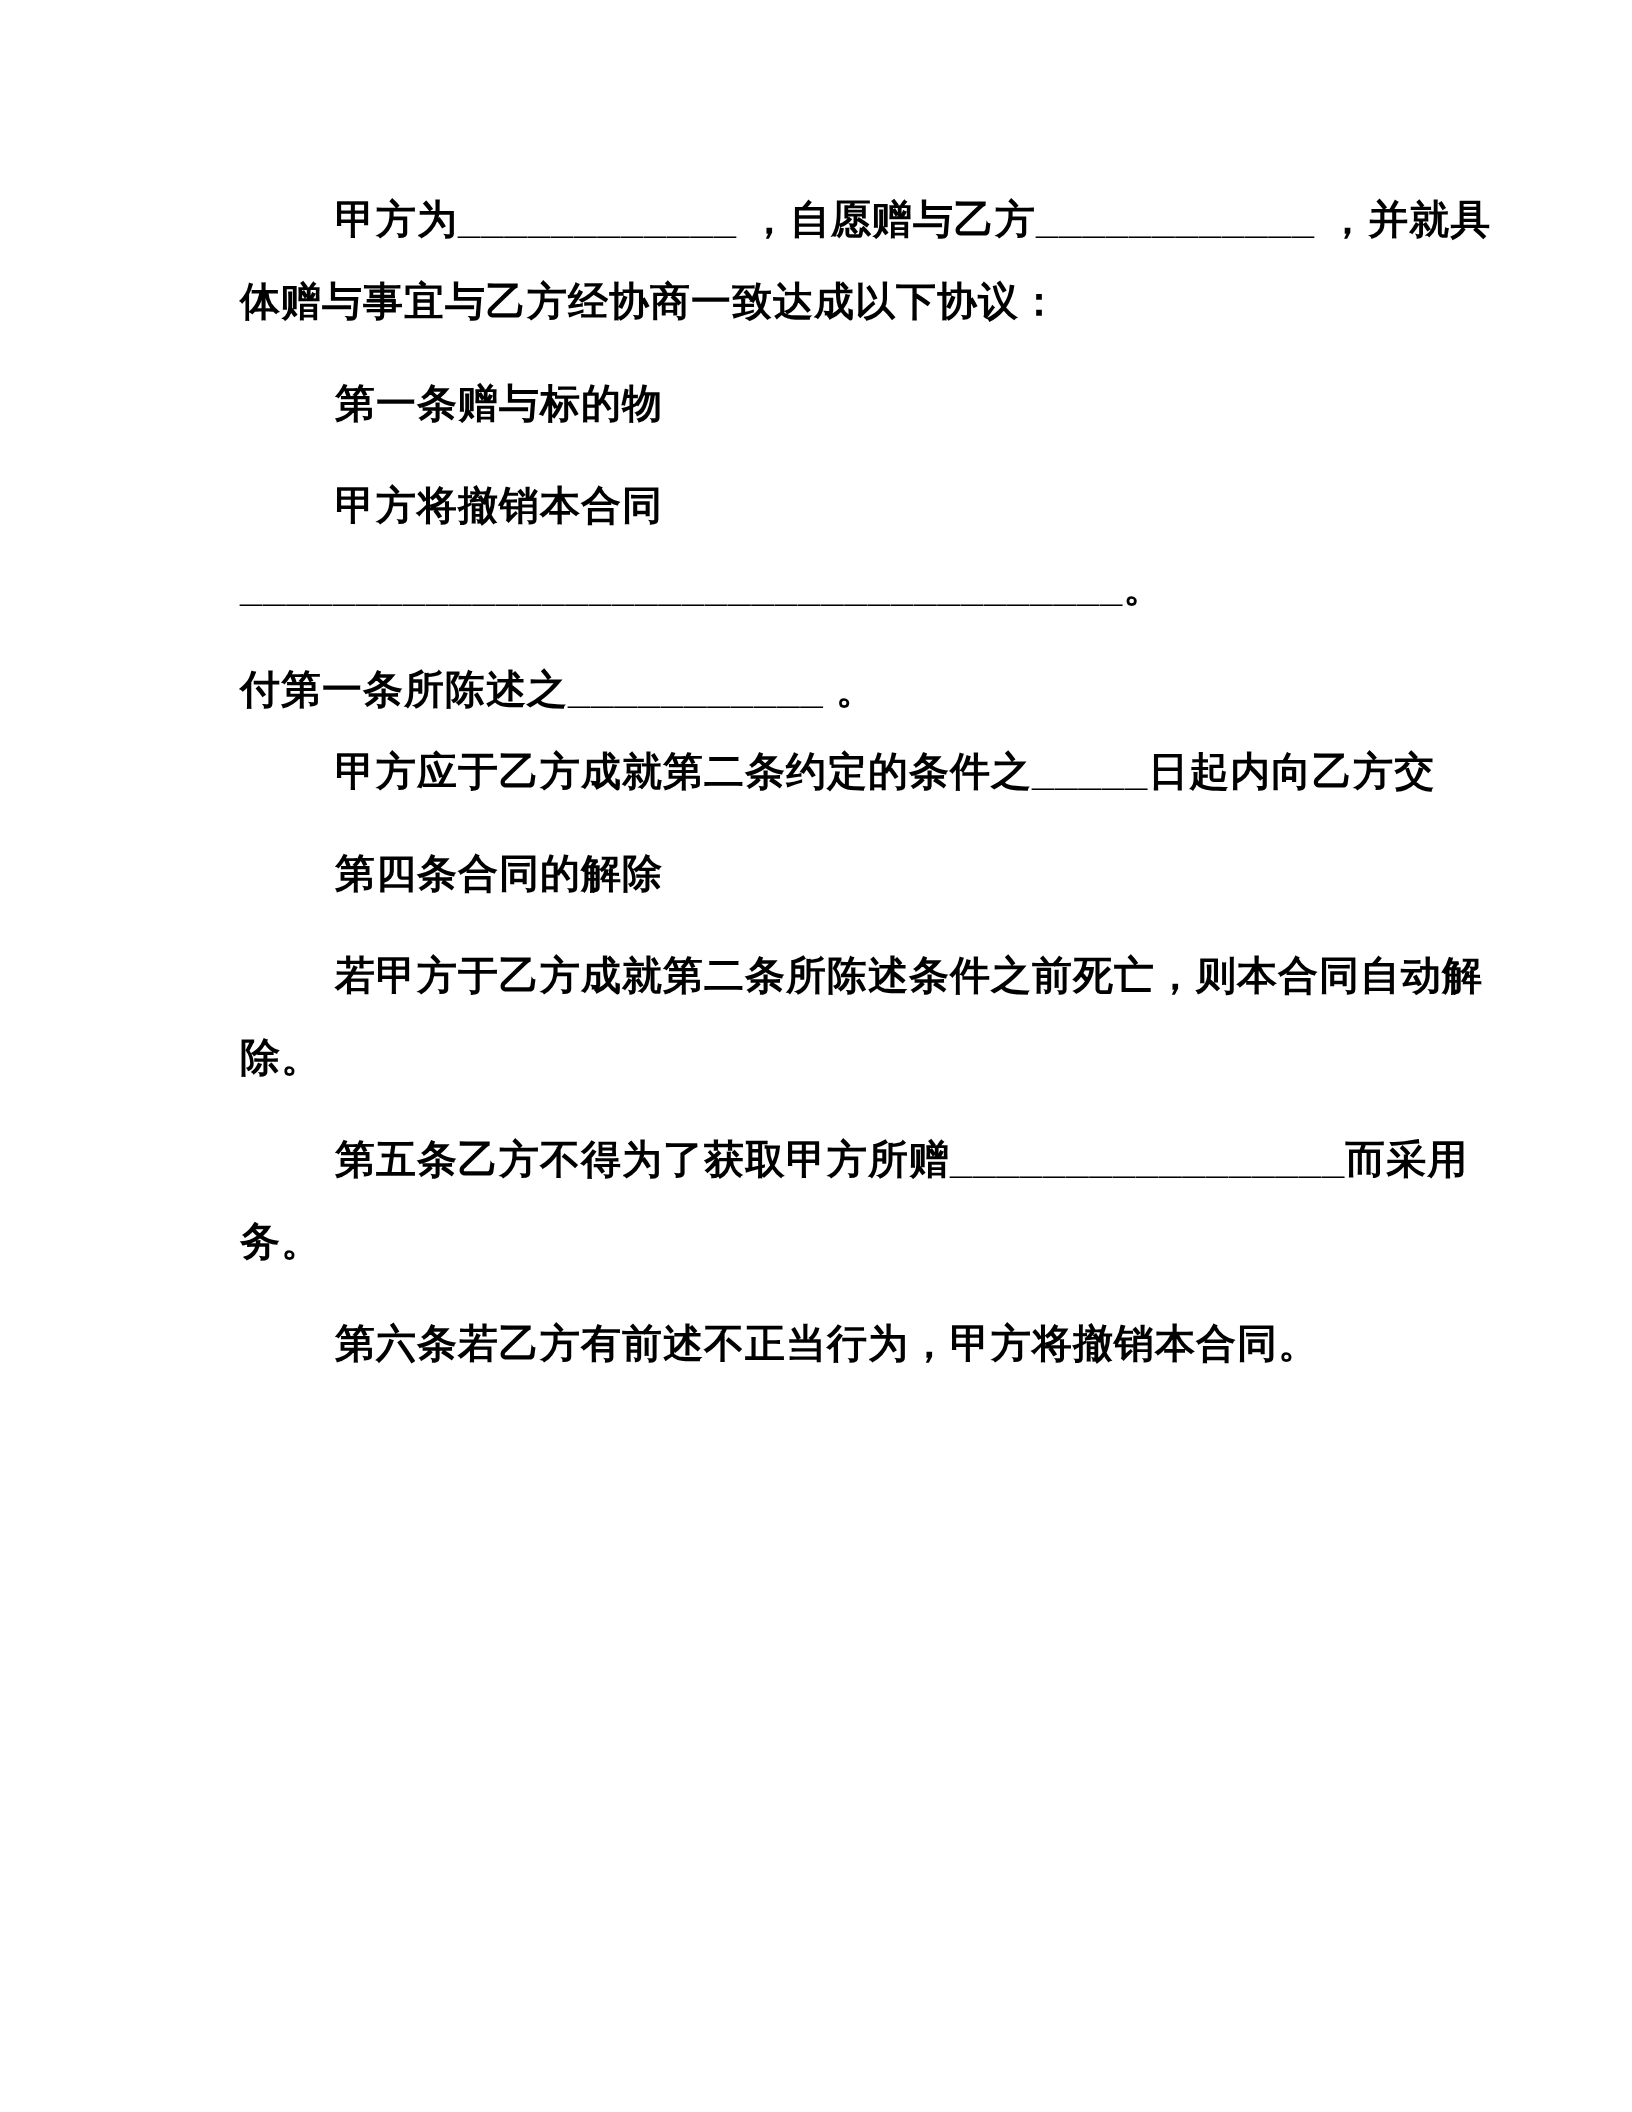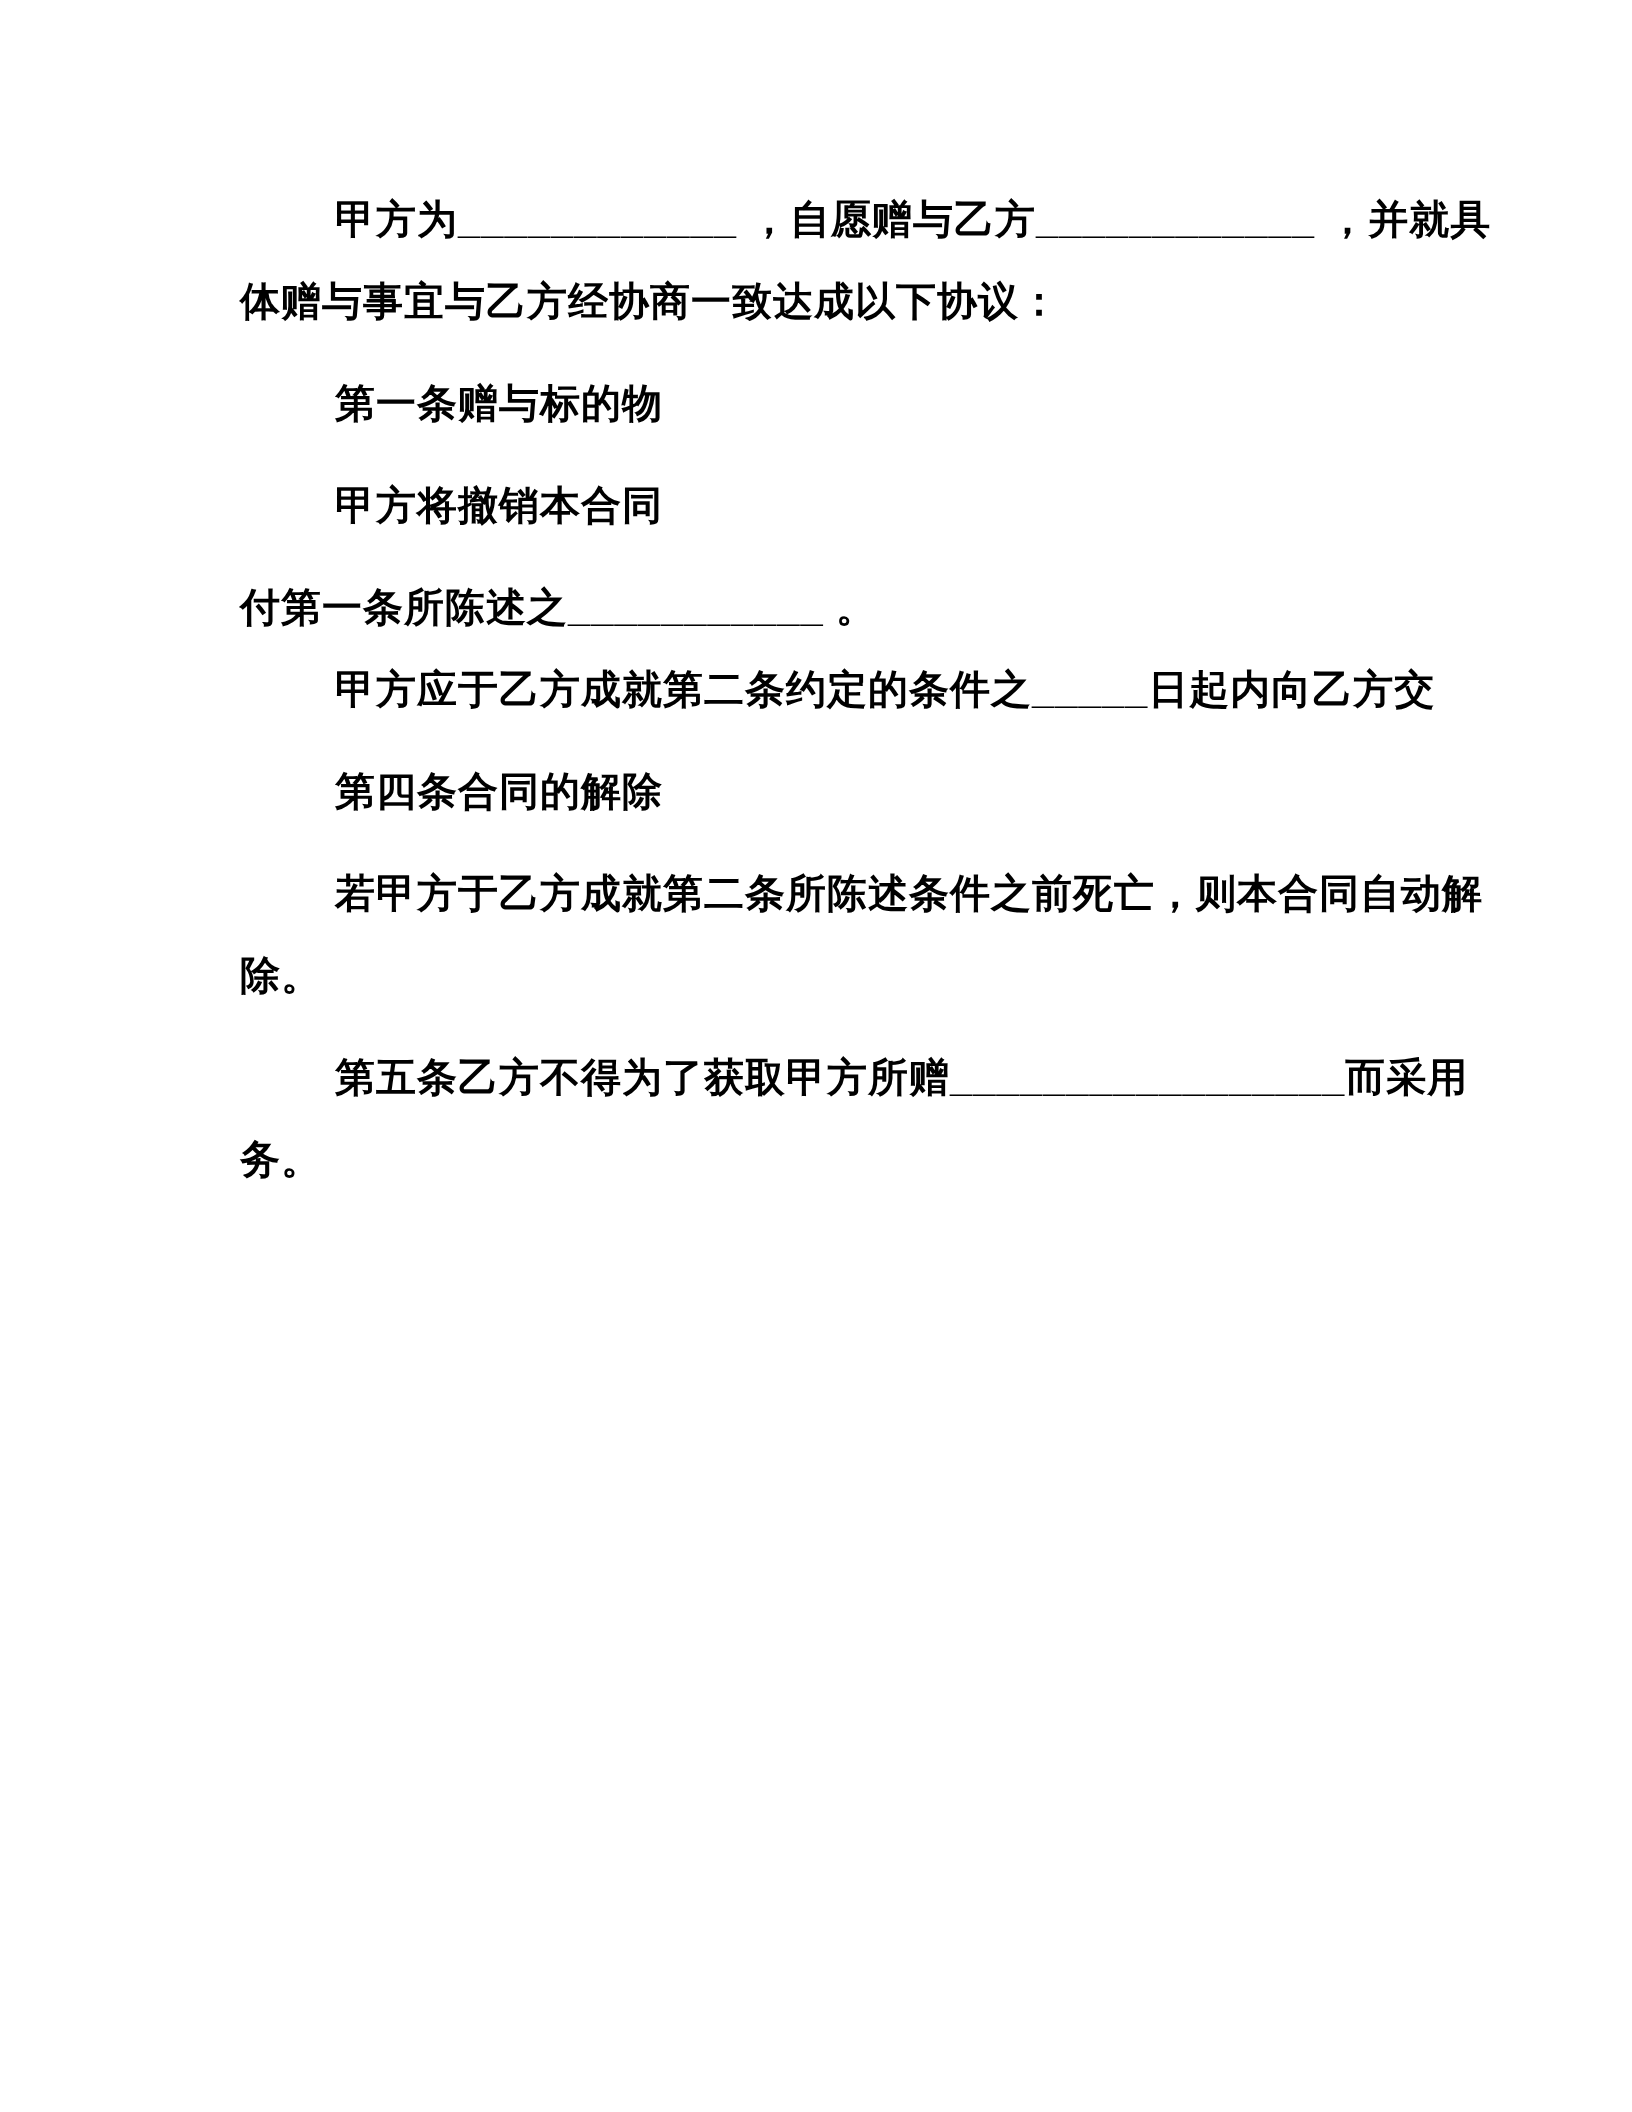--- a/index.html
+++ b/index.html
@@ -45,30 +45,34 @@
   <div class="doc">
       <div class="para">
         <div class="ln indent">甲方为____________ ，自愿赠与乙方____________ ，并就具</div>
         <div class="ln">体赠与事宜与乙方经协商一致达成以下协议：</div>
       </div>
       <div class="para">
         <div class="ln indent">第一条赠与标的物</div>
       </div>
       <div class="para">
         <div class="ln indent">甲方将撤销本合同</div>
+        <div class="ln">______________________________________。</div>
       </div>
       <div class="para">
         <div class="ln">付第一条所陈述之___________ 。</div>
         <div class="ln indent">甲方应于乙方成就第二条约定的条件之_____日起内向乙方交</div>
       </div>
       <div class="para">
         <div class="ln indent">第四条合同的解除</div>
       </div>
       <div class="para">
         <div class="ln indent">若甲方于乙方成就第二条所陈述条件之前死亡，则本合同自动解</div>
         <div class="ln">除。</div>
       </div>
       <div class="para">
         <div class="ln indent">第五条乙方不得为了获取甲方所赠_________________而采用</div>
         <div class="ln">务。</div>
       </div>
+      <div class="para">
+        <div class="ln indent">第六条若乙方有前述不正当行为，甲方将撤销本合同。</div>
+      </div>
     </div>
 </div>
 
 </body></html>

